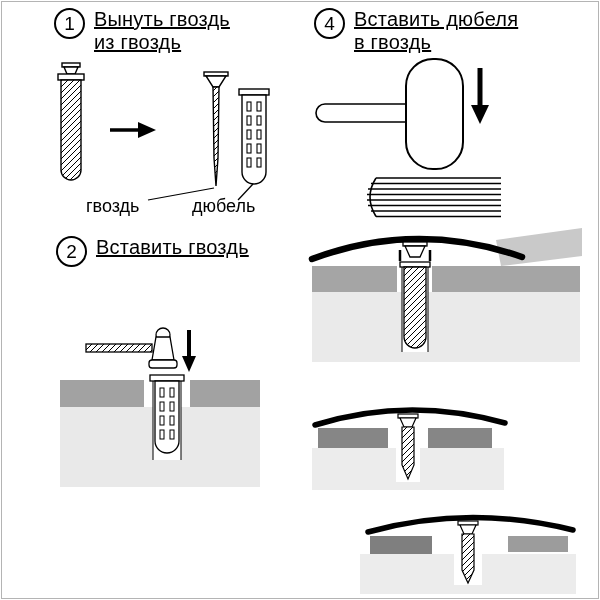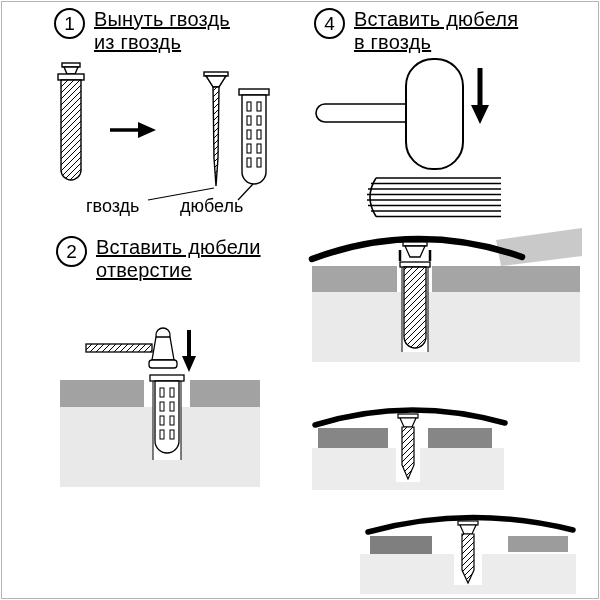--- a/index.html
+++ b/index.html
@@ -69,29 +69,28 @@
           <rect x="209" y="86" width="4" height="9"></rect>
         <rect x="199" y="100" width="4" height="9"></rect>
           <rect x="209" y="100" width="4" height="9"></rect>
       </g>
     </g>
     <path d="M166,130 L100,142" stroke="#000" stroke-width="1.2"></path>
     <path d="M205,126 L190,142" stroke="#000" stroke-width="1.2"></path>
   </svg>
 
   <div class="part-label" style="left:86px; top:196px;">гвоздь</div>
-  <div class="part-label" style="left:180px; top:196px;">дюбель</div>
+  <div class="part-label" style="left:192px; top:196px;">дюбель</div>
 
   <div class="step" style="left:56px; top:236px;">
     <div class="badge">
       <span>2</span>
     </div>
     <div class="lines">
-      <div>Вставить дюбели</div>
-      <div>отверстие</div>
+      <div>Вставить гвоздь</div>
     </div>
   </div>
 
   <svg class="illu" style="left:52px; top:318px;" width="215" height="175" viewBox="0 0 215 175">
     <defs>
       <pattern id="h2" width="6" height="6" patternUnits="userSpaceOnUse">
         <rect width="6" height="6" fill="#fff"></rect>
         <path d="M-1,7 L7,-1" stroke="#000" stroke-width="1"></path>
       </pattern>
     </defs>

